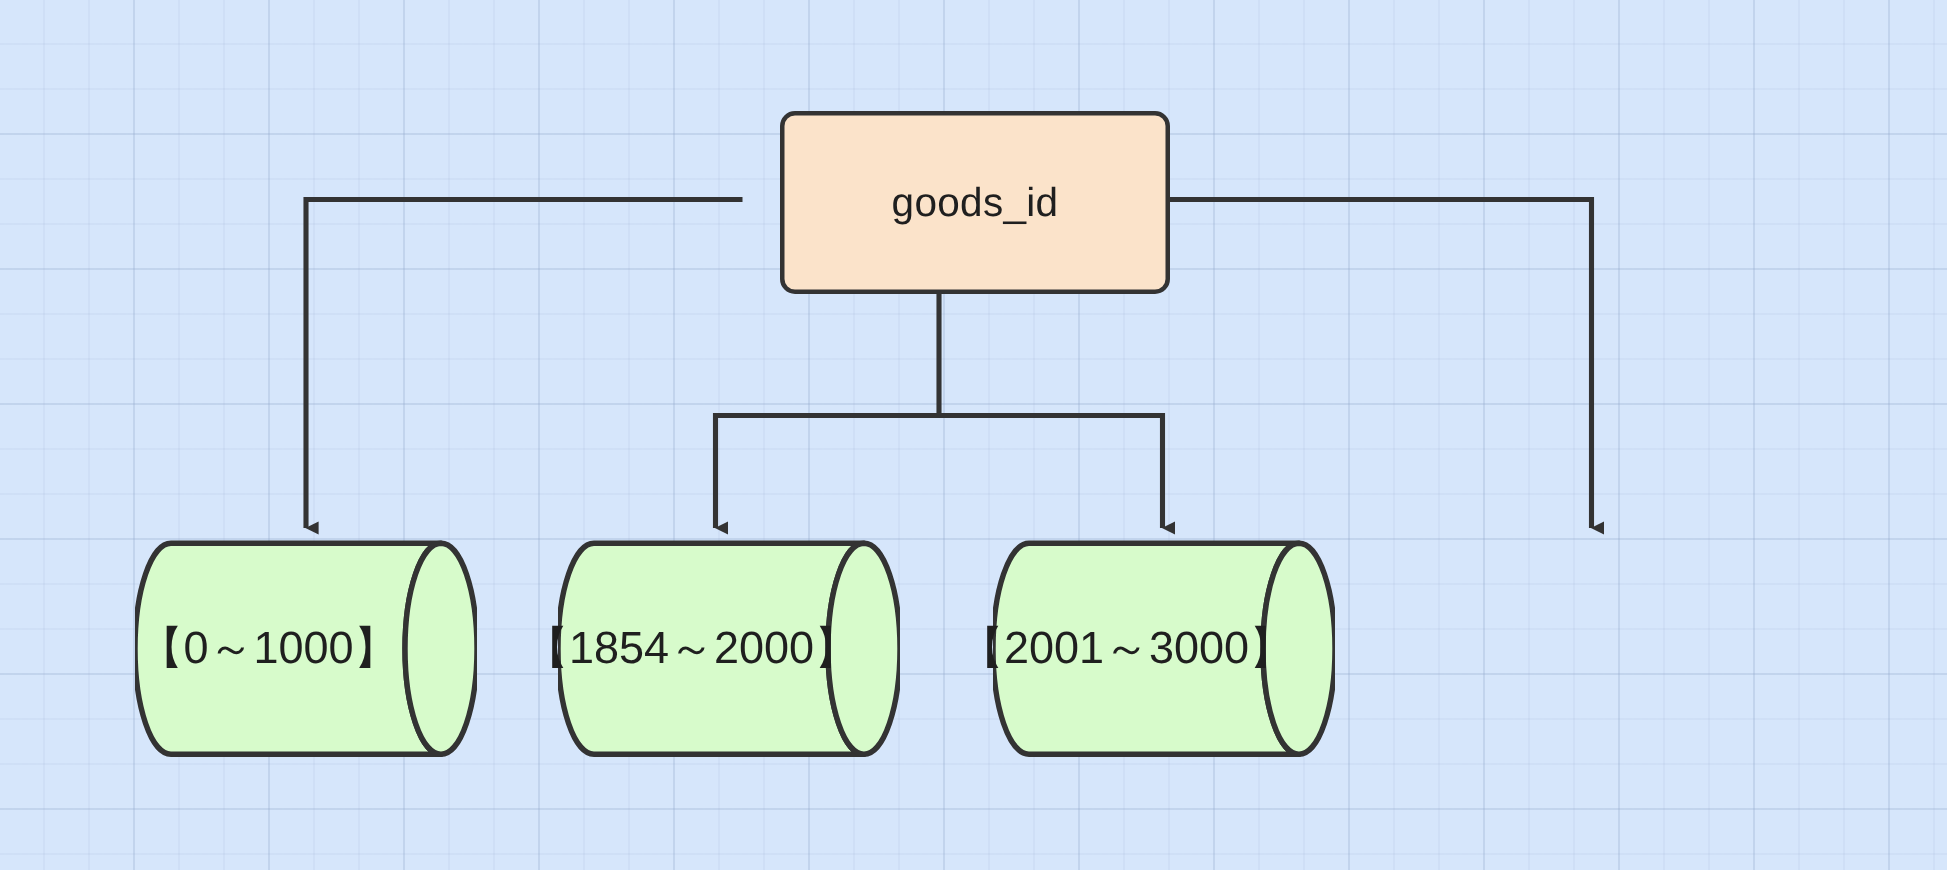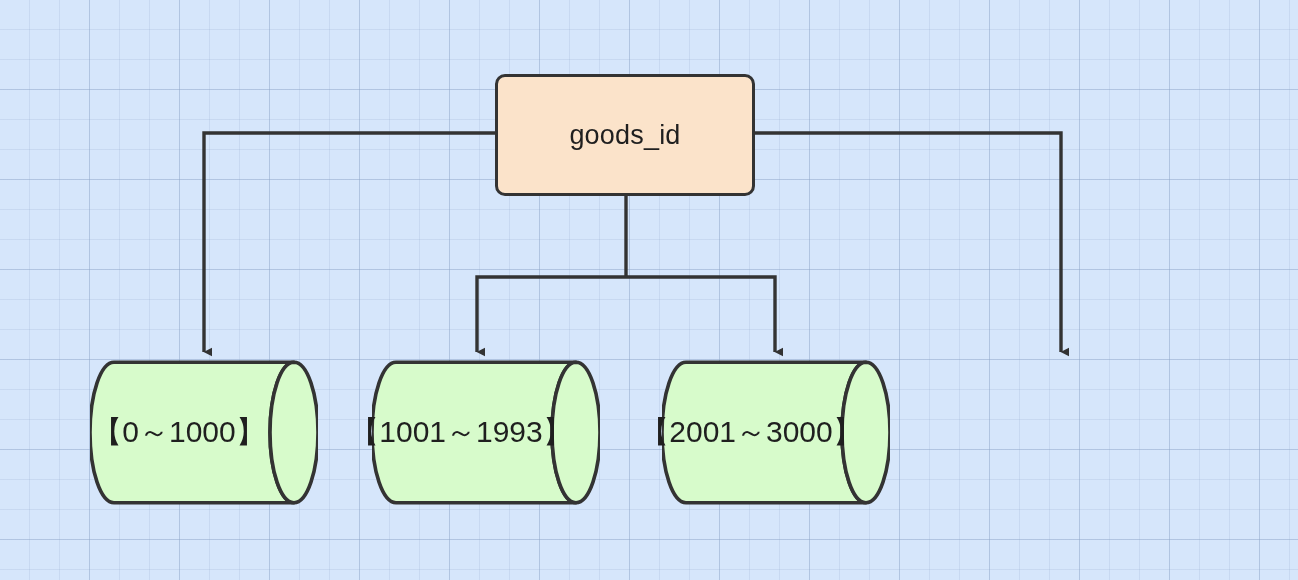--- a/index.html
+++ b/index.html
@@ -36,20 +36,21 @@
     position: absolute;
     box-sizing: border-box;
   }
   .root-node {
     background: #fbe3ca;
     border: 3px solid #333333;
     border-radius: 10px;
     display: flex;
     align-items: center;
     justify-content: center;
+    margin-left: 25px;
   }
   .root-label {
     font-size: 27px;
     color: #1f1f1f;
     letter-spacing: 0.2px;
     white-space: nowrap;
   }
   .db-node {
     position: absolute;
   }
@@ -106,21 +107,21 @@
       <path d="M 204 2.2 A 24 70.3 0 0 1 204 142.8 A 24 70.3 0 0 1 204 2.2 Z" fill="#d7fbcb" stroke="#333333" stroke-width="3.6"></path>
     </svg>
     <span class="db-label">【0～1000】</span>
   </div>
 
   <div class="db-node" style="left:372px; top:360px; width:228px; height:145px;">
     <svg width="228" height="145" viewBox="0 0 228 145" xmlns="http://www.w3.org/2000/svg">
       <path d="M 24 2.2 L 204 2.2 A 24 70.3 0 0 0 204 142.8 L 24 142.8 A 24 70.3 0 0 1 24 2.2 Z" fill="#d7fbcb" stroke="#333333" stroke-width="3.6" stroke-linejoin="round"></path>
       <path d="M 204 2.2 A 24 70.3 0 0 1 204 142.8 A 24 70.3 0 0 1 204 2.2 Z" fill="#d7fbcb" stroke="#333333" stroke-width="3.6"></path>
     </svg>
-    <span class="db-label">【1001～1993】</span>
+    <span class="db-label">【1854～2000】</span>
   </div>
 
   <div class="db-node" style="left:662px; top:360px; width:228px; height:145px;">
     <svg width="228" height="145" viewBox="0 0 228 145" xmlns="http://www.w3.org/2000/svg">
       <path d="M 24 2.2 L 204 2.2 A 24 70.3 0 0 0 204 142.8 L 24 142.8 A 24 70.3 0 0 1 24 2.2 Z" fill="#d7fbcb" stroke="#333333" stroke-width="3.6" stroke-linejoin="round"></path>
       <path d="M 204 2.2 A 24 70.3 0 0 1 204 142.8 A 24 70.3 0 0 1 204 2.2 Z" fill="#d7fbcb" stroke="#333333" stroke-width="3.6"></path>
     </svg>
     <span class="db-label">【2001～3000】</span>
   </div>
 

